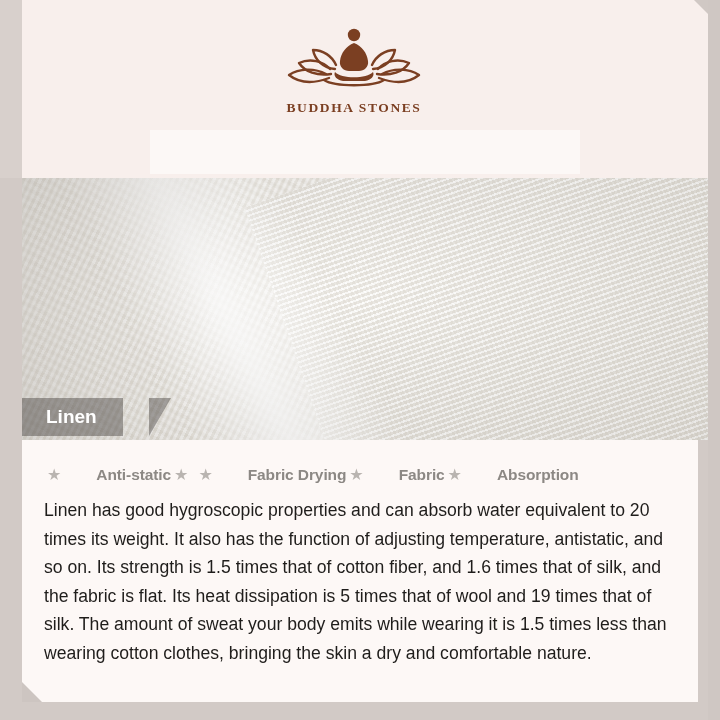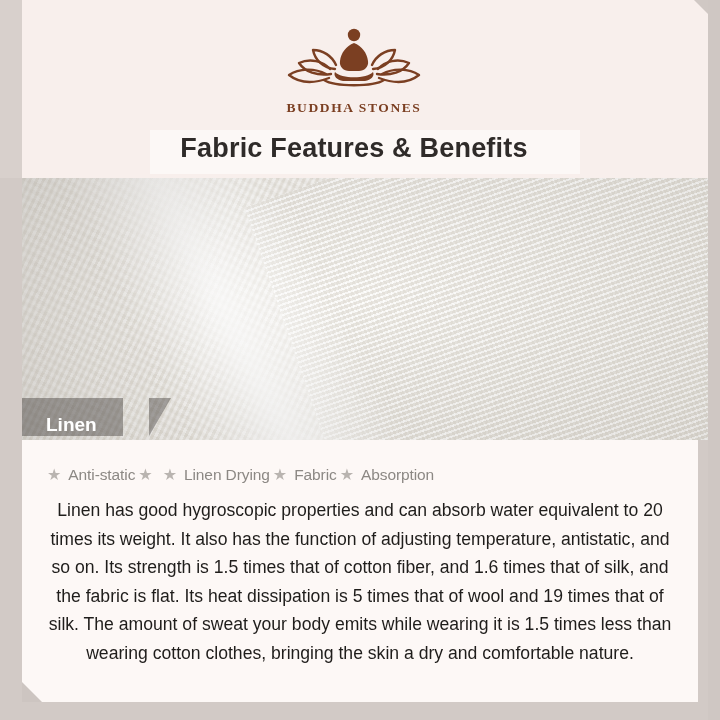--- a/index.html
+++ b/index.html
@@ -138,21 +138,21 @@
   }
 
   
   .label-tab {
     position: absolute;
     left: 22px;
     top: 398px;
     height: 38px;
     padding: 0 26px 0 24px;
     display: flex;
-    align-items: flex-end;
+    align-items: center;
     background: rgba(60,56,52,0.42);
     color: #ffffff;
     font-size: 19px;
     font-weight: bold;
   }
   .label-tab-notch {
     position: absolute;
     left: 149px;
     top: 398px;
     width: 0; height: 0;
@@ -186,29 +186,30 @@
   }
   .star {
     color: #b9b4b0;
     font-size: 16px;
     margin: 0 7px 0 3px;
     line-height: 1;
   }
   .feature-label {
     font-size: 15.5px;
     color: #8c8884;
-    font-weight: normal;
+    font-weight: bold;
     letter-spacing: -0.1px;
+    margin-left: 28px;
   }
   .body-text {
     font-size: 17.6px;
     line-height: 1.62;
     color: #1f1d1b;
     font-family: "Liberation Sans", sans-serif;
-    text-align: center;
+    text-align: left;
   }
 
   .bottom-corner-bl {
     position: absolute;
     left: 0; bottom: 0;
     width: 0; height: 0;
     border-bottom: 20px solid #cdc5c1;
     border-right: 20px solid transparent;
   }
 </style>
@@ -241,21 +242,20 @@
         <path d="M50 56 C34 62 20 61 10 53 C20 46 36 46 47 52"></path>
         <path d="M100 56 C116 62 130 61 140 53 C130 46 114 46 103 52"></path>
 
         <path d="M45 58 C56 65 94 65 105 58"></path>
       </g>
     </svg>
     <div class="brand-name">BUDDHA STONES</div>
   </div>
 
   <div class="title-bar"></div>
-  <div class="title-text">Fabric Features &amp; Benefits</div>
 
   <div class="photo">
     <div class="fabric-a"></div>
     <div class="fabric-b"></div>
     <div class="diag-light"></div>
     <div class="shadow-left"></div>
     <div class="vignette"></div>
   </div>
 
   <div class="label-tab">
@@ -268,21 +268,21 @@
       <div class="features">
         <div class="feature">
           <span class="star">★</span>
           <span class="feature-label">Anti-static</span>
         </div>
         <div class="feature">
           <span class="star">★</span>
         </div>
         <div class="feature">
           <span class="star">★</span>
-          <span class="feature-label">Linen Drying</span>
+          <span class="feature-label">Fabric Drying</span>
         </div>
         <div class="feature">
           <span class="star">★</span>
           <span class="feature-label">Fabric</span>
         </div>
         <div class="feature">
           <span class="star">★</span>
           <span class="feature-label">Absorption</span>
         </div>
       </div>

